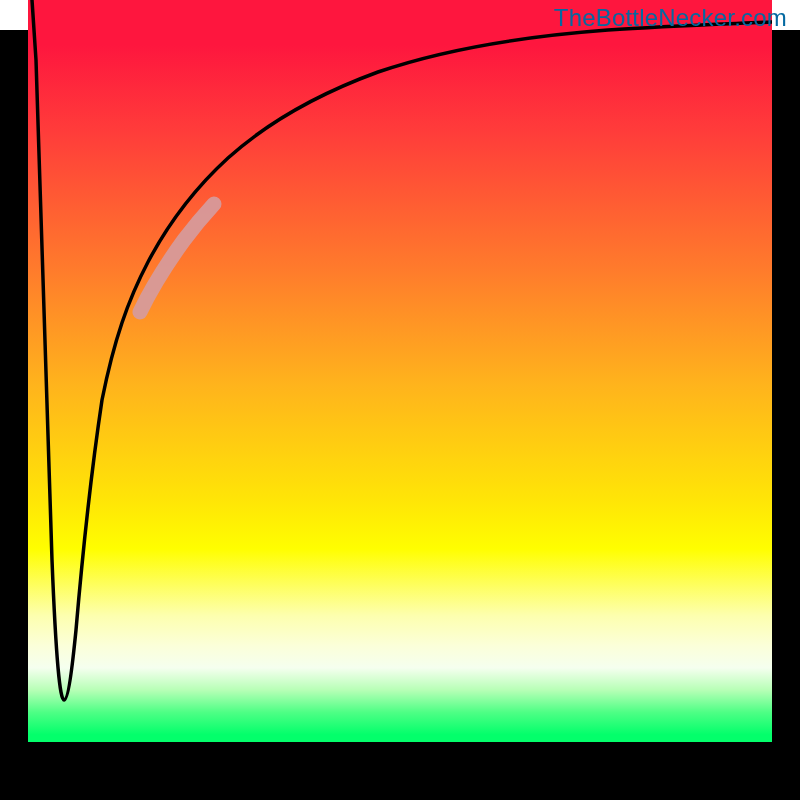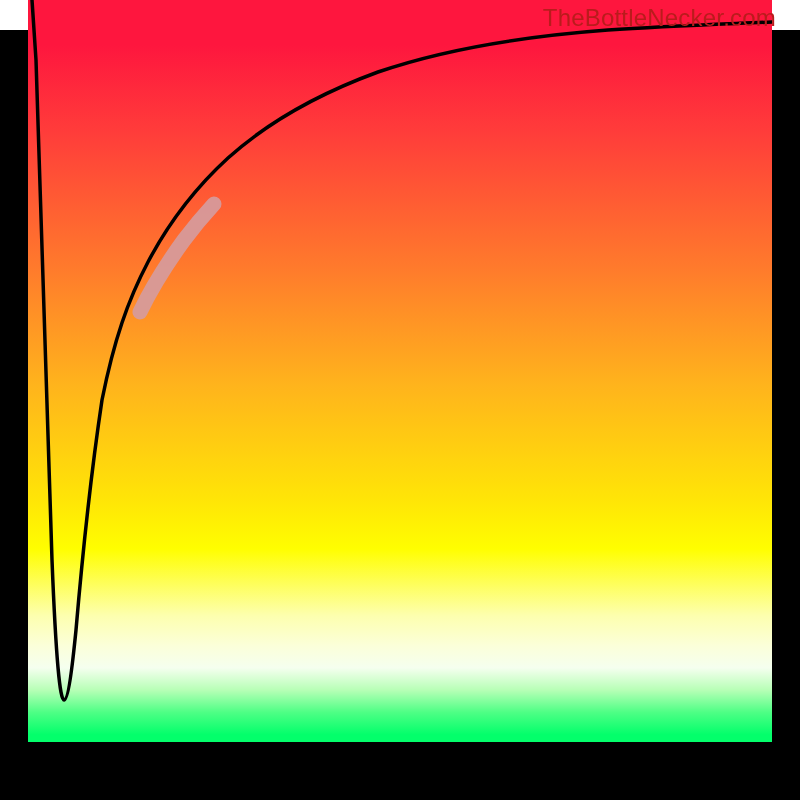--- a/index.html
+++ b/index.html
@@ -11,24 +11,24 @@
     font-family: Arial, Helvetica, sans-serif;
   }
   .container {
     position: relative;
     width: 800px;
     height: 800px;
   }
   .watermark {
     position: absolute;
     top: 4px;
-    right: 24px;
+    right: 13px;
     font-size: 24px;
     font-weight: 400;
-    color: #b91c1c;
+    color: #0369a1;
     letter-spacing: 0.2px;
     z-index: 10;
   }
   .plot-frame {
     position: absolute;
     left: 0;
     top: 30px;
     width: 800px;
     height: 770px;
     background: #000000;

